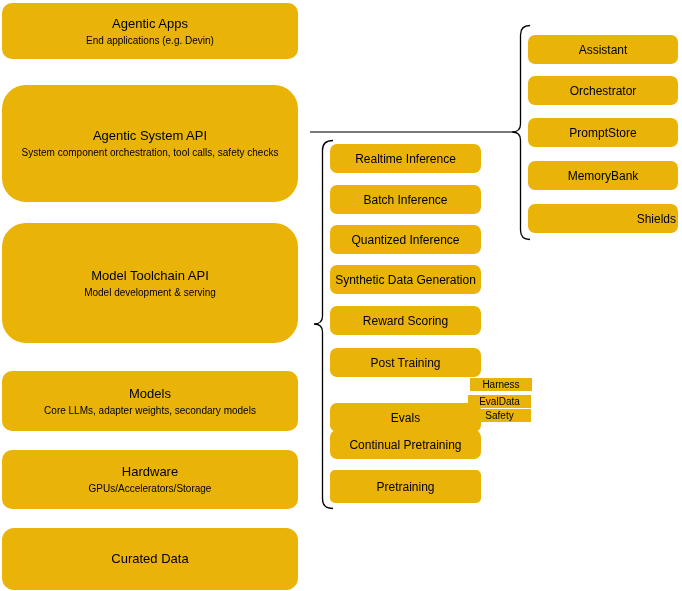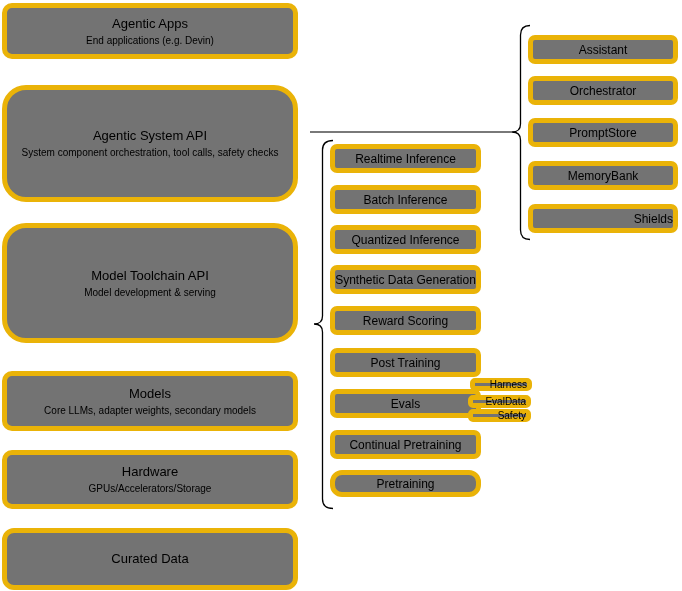--- a/index.html
+++ b/index.html
@@ -19,22 +19,22 @@
     position: absolute;
     left: 0;
     top: 0;
     width: 682px;
     height: 591px;
     pointer-events: none;
   }
   .node {
     position: absolute;
     box-sizing: border-box;
-    background: #737373;
-    border: 5px solid #eab308;
+    background: #eab308;
+    border: 2px solid #eab308;
     display: flex;
     flex-direction: column;
     align-items: center;
     justify-content: center;
     text-align: center;
     color: #000000;
   }
   .node .title {
     font-size: 13px;
     line-height: 16px;
@@ -45,23 +45,22 @@
     line-height: 13px;
     margin-top: 2px;
     white-space: nowrap;
   }
   .node.small .label {
     font-size: 12px;
     line-height: 14px;
     white-space: nowrap;
   }
   .node.pill {
-    border-radius: 5px;
+    border-radius: 0;
     z-index: 3;
-    align-items: flex-end;
   }
   .node.pill .label {
     font-size: 10px;
     line-height: 11px;
     white-space: nowrap;
   }
   .mid { z-index: 2; }
 </style>
 </head>
 <body>
@@ -123,29 +122,29 @@
   </div>
 
   <div class="node small mid" style="left:330px; top:306px; width:151px; height:29px; border-radius:7px;">
     <div class="label">Reward Scoring</div>
   </div>
 
   <div class="node small mid" style="left:330px; top:348px; width:151px; height:29px; border-radius:7px;">
     <div class="label">Post Training</div>
   </div>
 
-  <div class="node small mid" style="left:330px; top:389px; width:151px; height:29px; border-radius:7px;">
+  <div class="node small mid" style="left:330px; top:403px; width:151px; height:29px; border-radius:7px;">
     <div class="label">Evals</div>
   </div>
 
   <div class="node small mid" style="left:330px; top:430px; width:151px; height:29px; border-radius:7px;">
     <div class="label">Continual Pretraining</div>
   </div>
 
-  <div class="node small mid" style="left:330px; top:470px; width:151px; height:27px; border-radius:12px;">
+  <div class="node small mid" style="left:330px; top:470px; width:151px; height:33px; border-radius:5px;">
     <div class="label">Pretraining</div>
   </div>
 
   <div class="node pill" style="left:470px; top:378px; width:62px; height:13px;">
     <div class="label">Harness</div>
   </div>
 
   <div class="node pill" style="left:468px; top:395px; width:63px; height:13px;">
     <div class="label">EvalData</div>
   </div>

